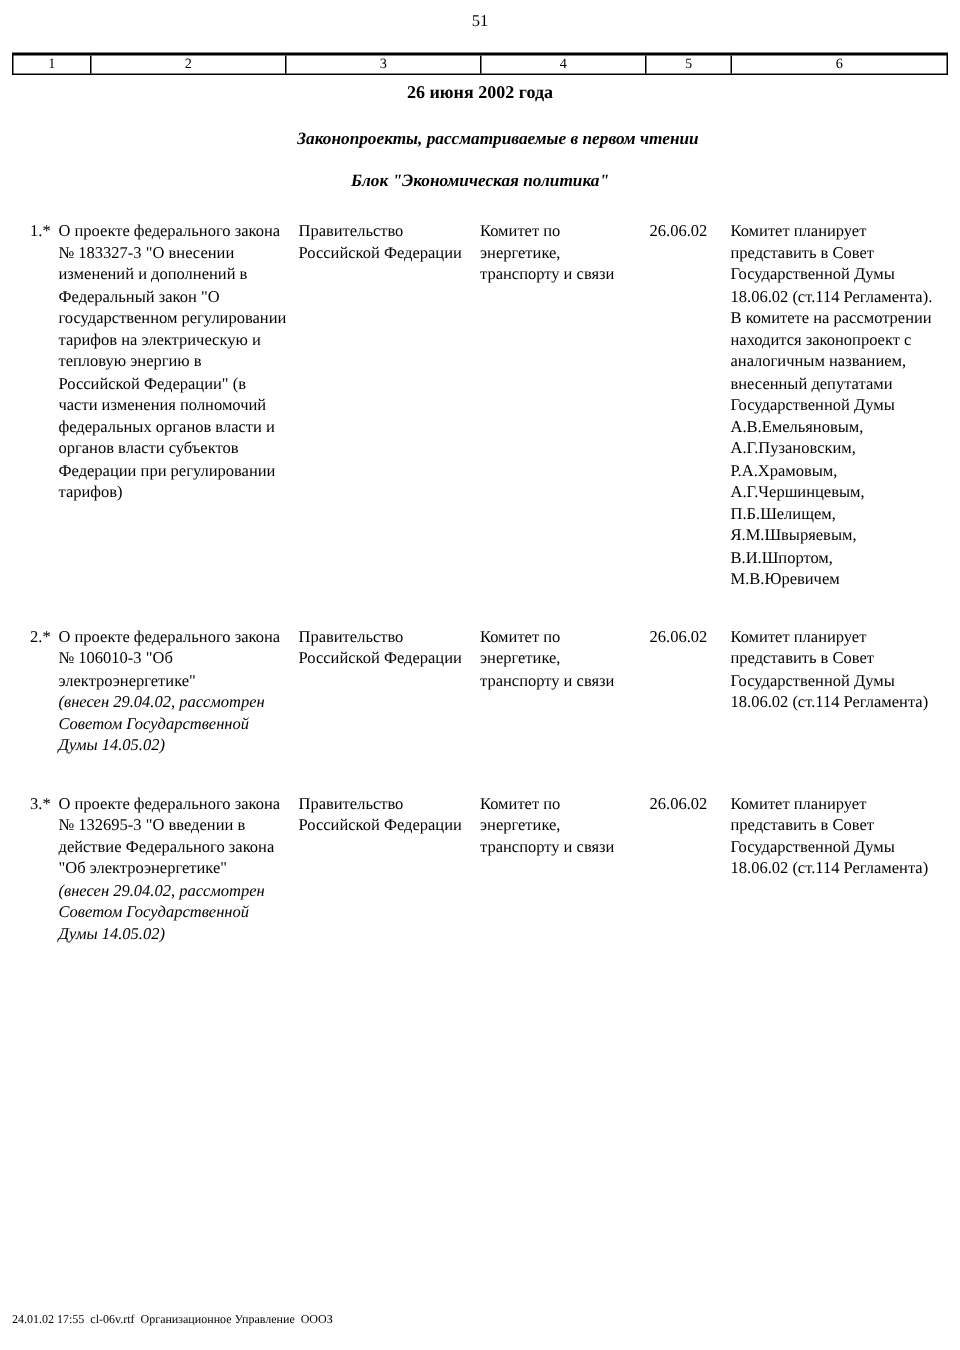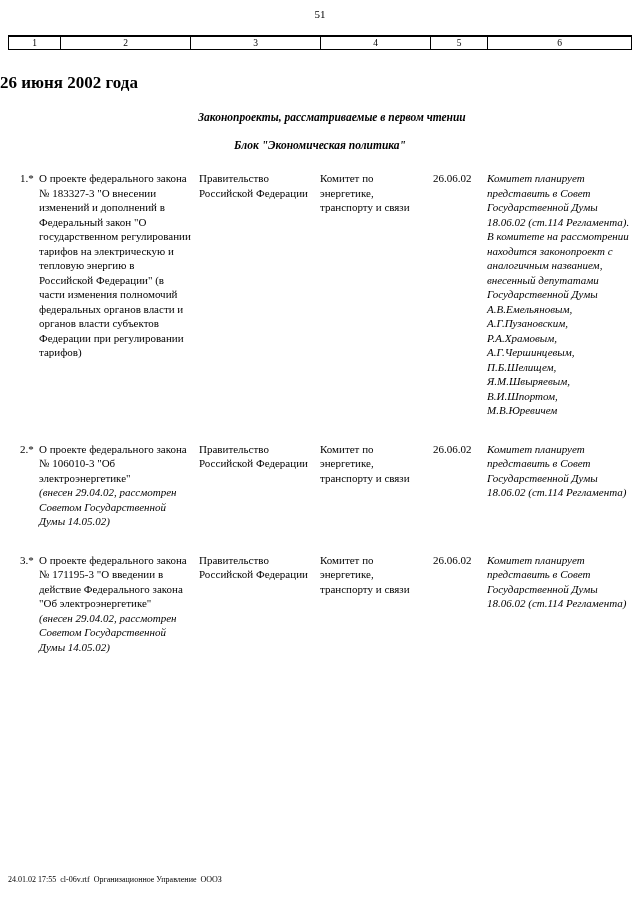--- a/index.html
+++ b/index.html
@@ -26,24 +26,24 @@
   }
   .colhead-cell {
     border-right: 1px solid #000;
     text-align: center;
     font-size: 9.5px;
     line-height: 12px;
     height: 12px;
   }
   .colhead-cell:last-child { border-right: none; }
   .h-date {
-    margin-top: 23px;
-    text-align: left;
+    margin-top: 4px;
+    text-align: center;
     font-weight: bold;
-    font-size: 17px;
+    font-size: 12px;
   }
   .h-section {
     margin-top: 18px;
     text-align: center;
     font-weight: bold;
     font-style: italic;
     font-size: 11.5px;
     padding-left: 24px;
   }
   .h-block {
@@ -57,21 +57,21 @@
     margin: 20px 8px 0 20px;
   }
   .bill-row {
     display: grid;
     grid-template-columns: 19px 160px 121px 113px 54px 145px;
     margin-bottom: 24px;
     font-size: 11px;
     line-height: 14.5px;
   }
   .cell { padding-right: 8px; }
-  .cell.status { padding-right: 2px; font-style: italic; }
+  .cell.status { padding-right: 2px; }
   .note { display: block; font-style: italic; }
   .footer {
     position: absolute;
     left: 8px;
     bottom: 16px;
     font-size: 8px;
     white-space: pre;
   }
 </style>
 </head>
@@ -115,21 +115,21 @@
       </div>
       <div class="cell">Правительство Российской Федерации</div>
       <div class="cell">Комитет по энергетике, транспорту и связи</div>
       <div class="cell">26.06.02</div>
       <div class="cell status">Комитет планирует представить в Совет Государственной Думы 18.06.02 (ст.114 Регламента)</div>
     </div>
 
     <div class="bill-row">
       <div class="cell">3.*</div>
       <div class="cell">
-        <span>О проекте федерального закона № 171195-3 "О введении в действие Федерального закона "Об электроэнергетике"</span>
+        <span>О проекте федерального закона № 132695-3 "О введении в действие Федерального закона "Об электроэнергетике"</span>
         <span class="note">(внесен 29.04.02, рассмотрен Советом Государственной Думы 14.05.02)</span>
       </div>
       <div class="cell">Правительство Российской Федерации</div>
       <div class="cell">Комитет по энергетике, транспорту и связи</div>
       <div class="cell">26.06.02</div>
       <div class="cell status">Комитет планирует представить в Совет Государственной Думы 18.06.02 (ст.114 Регламента)</div>
     </div>
 
   </div>
 

